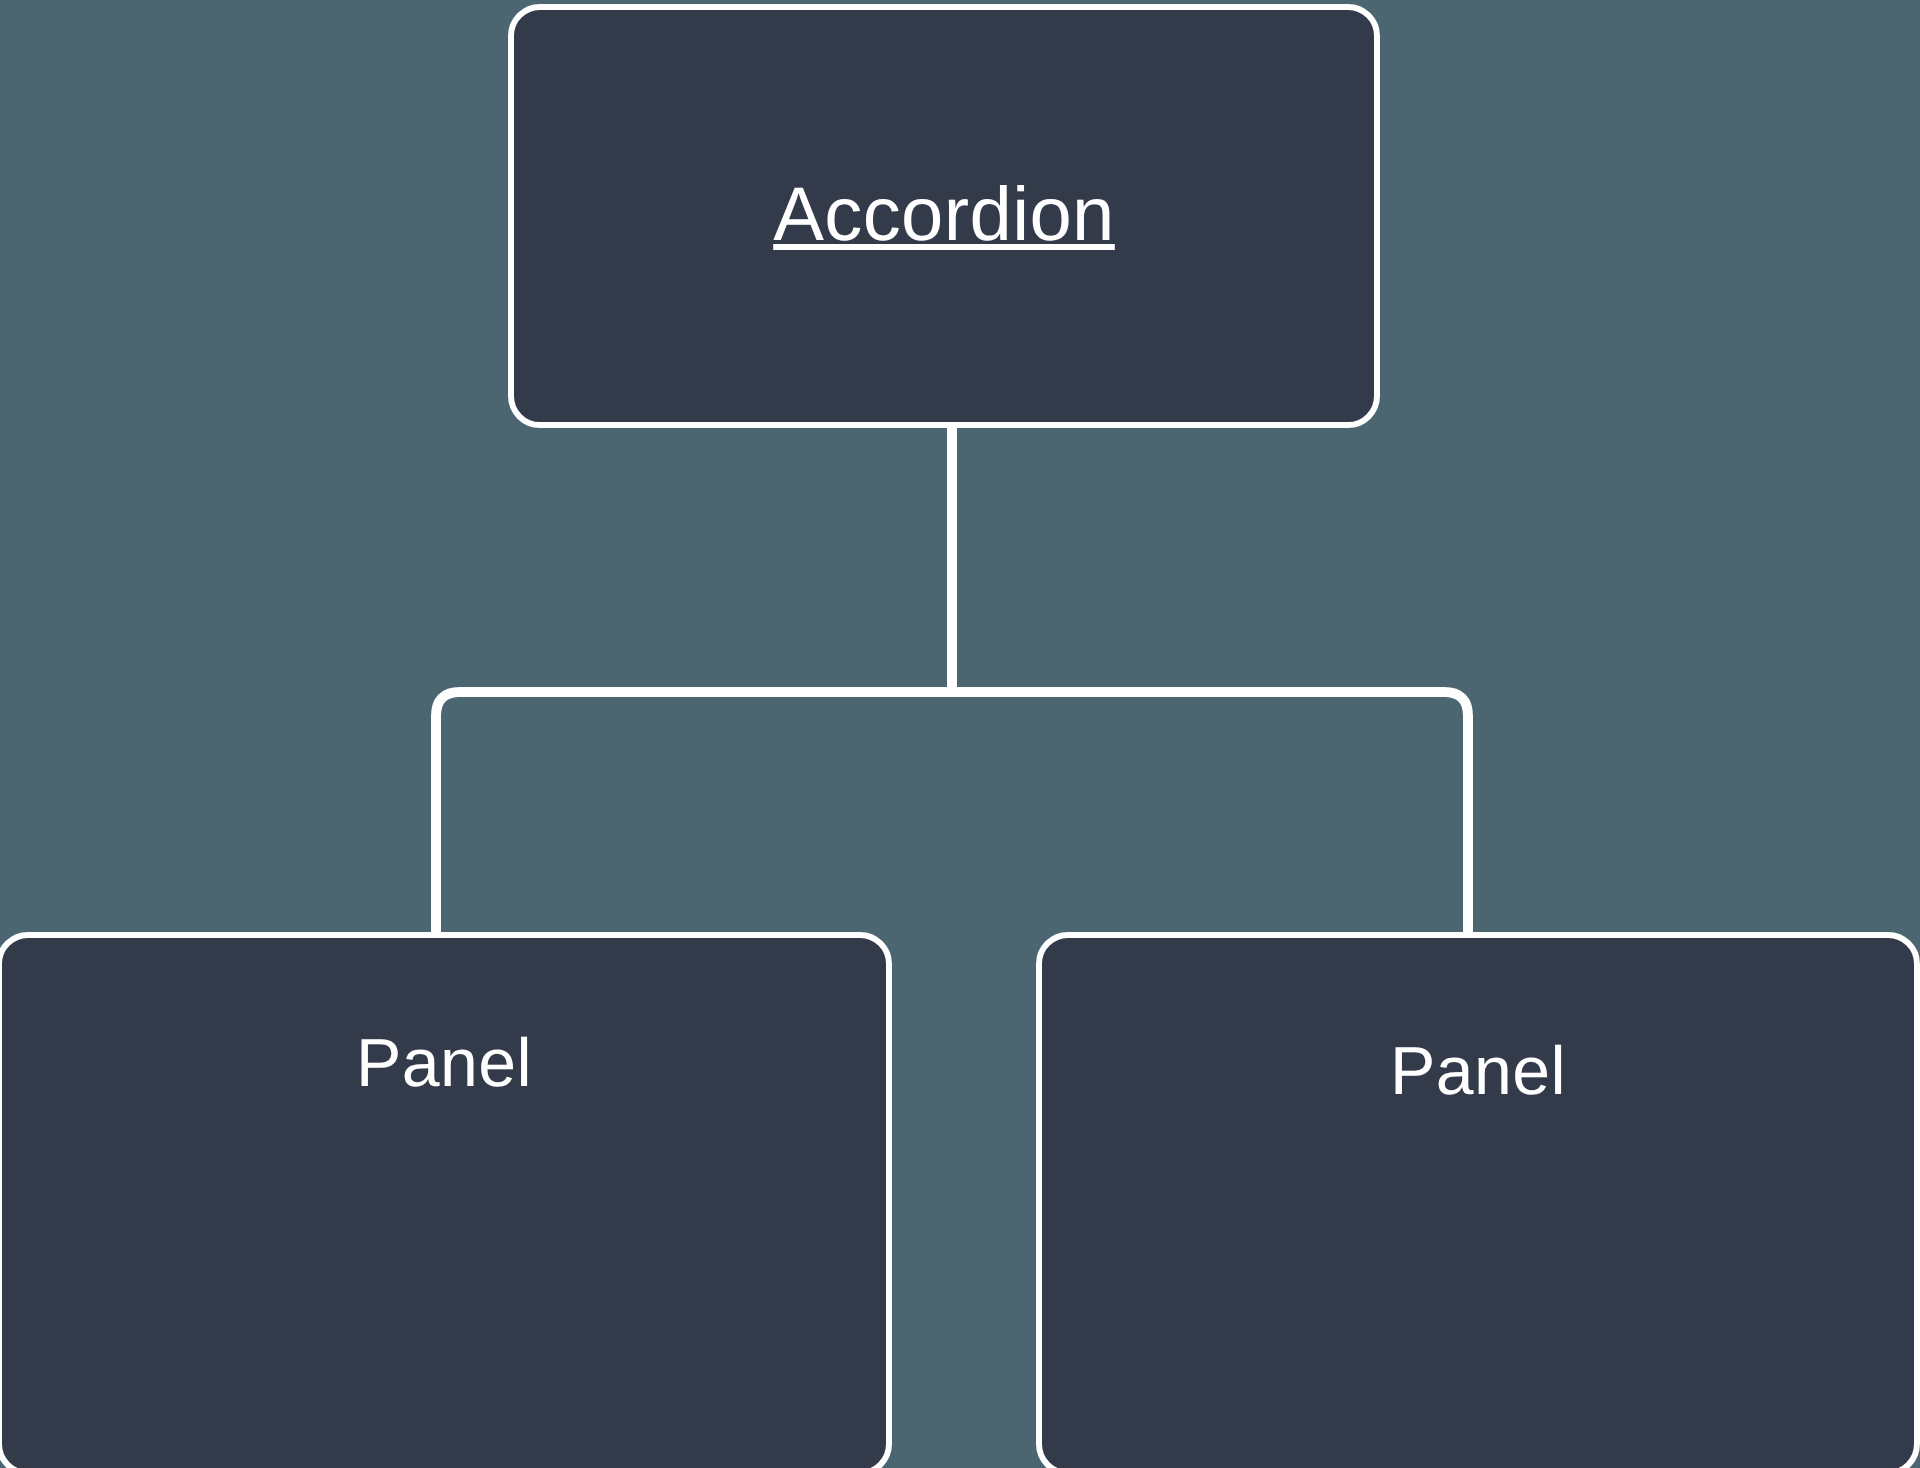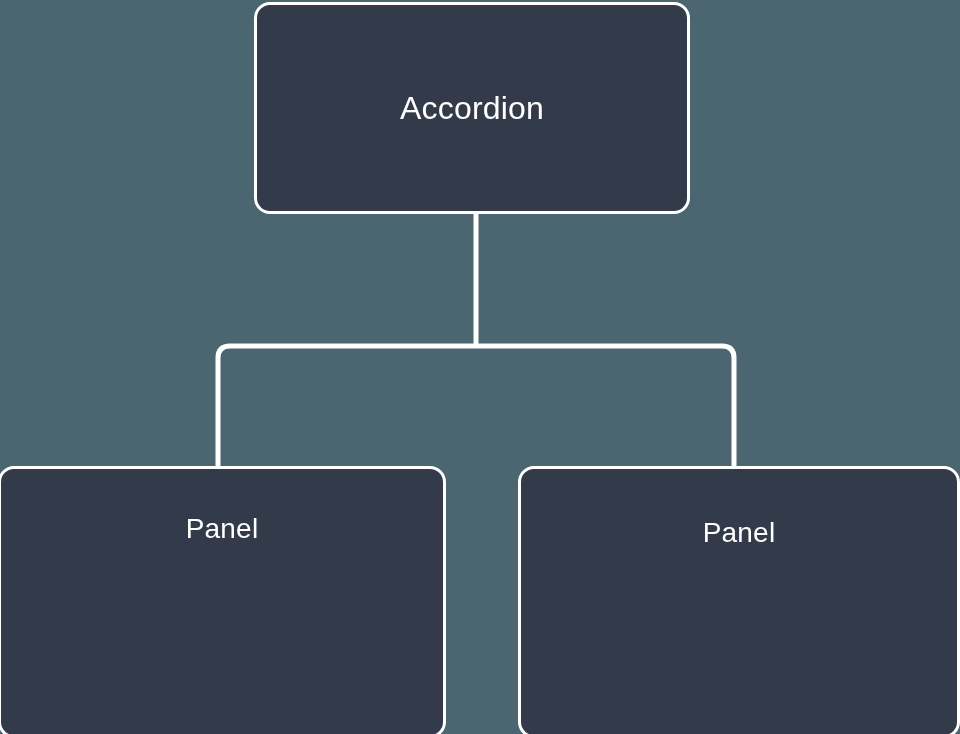--- a/index.html
+++ b/index.html
@@ -38,41 +38,42 @@
     box-sizing: border-box;
   }
   .node-root {
     left: 254px; top: 2px;
     width: 436px; height: 212px;
     display: flex;
     align-items: center;
     justify-content: center;
   }
   .node-root .node-title {
-    font-size: 32px;
+    font-size: 38px;
     color: #ffffff;
     letter-spacing: .2px;
+    text-decoration: underline;
   }
 
   .node-child {
     overflow: visible;
   }
   .node-left {
     left: -2px; top: 466px;
     width: 448px; height: 272px;
   }
   .node-right {
     left: 518px; top: 466px;
     width: 442px; height: 272px;
   }
   .node-child .node-title {
     position: absolute;
     left: 0; right: 0;
     text-align: center;
-    font-size: 28px;
+    font-size: 34px;
     color: #ffffff;
     letter-spacing: .2px;
   }
   .node-left .node-title  { top: 44px; }
   .node-right .node-title { top: 48px; }
 </style>
 </head>
 <body>
 
 <div id="stage">

